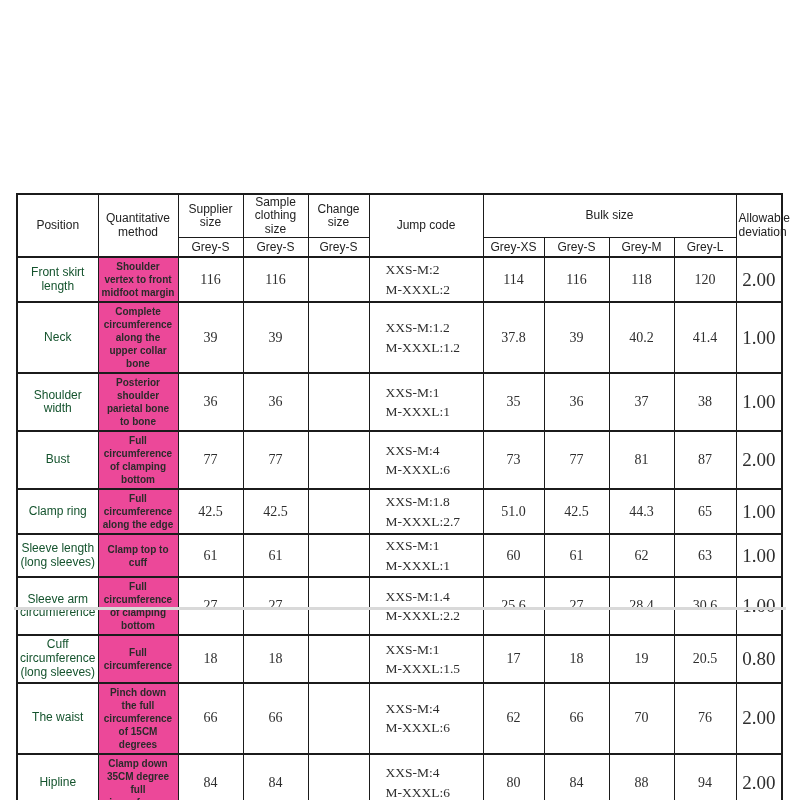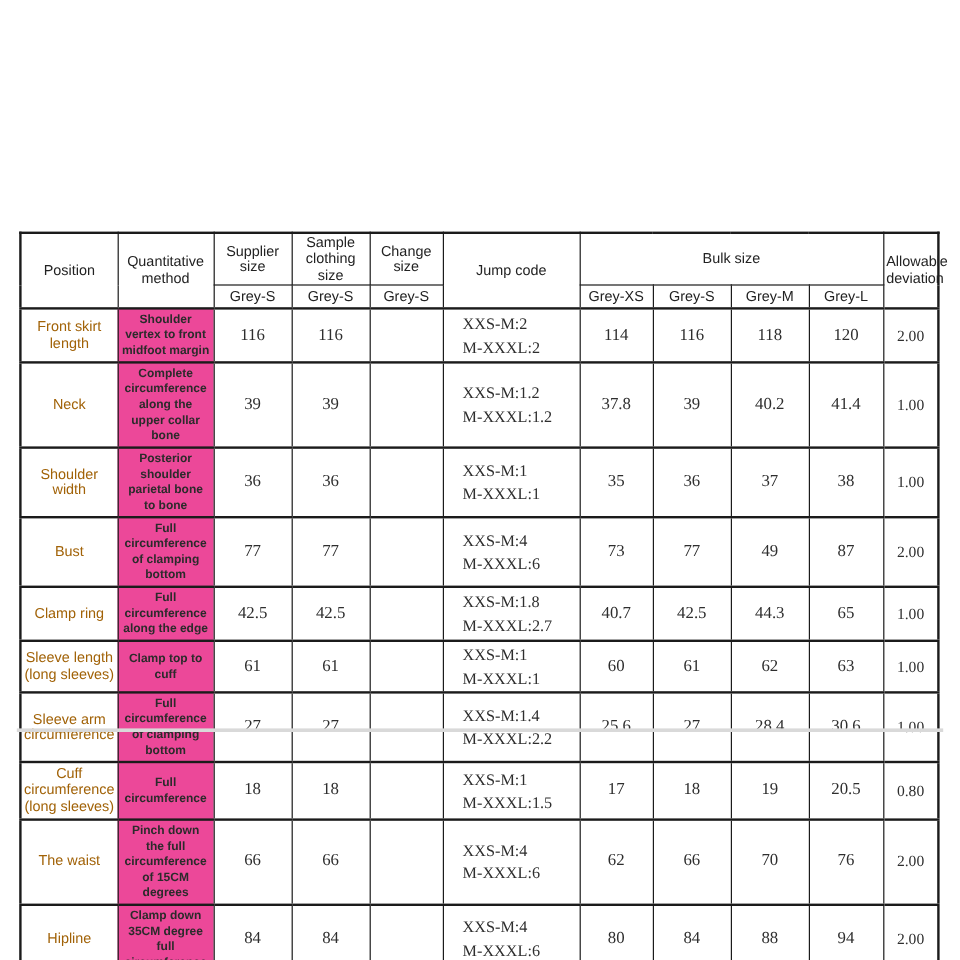--- a/index.html
+++ b/index.html
@@ -42,21 +42,21 @@
     border-top-width: 2px;
     border-bottom-width: 2px;
     text-align: center;
     vertical-align: middle;
     padding: 2px;
   }
   tbody tr { height: 32px; }
   td.pos {
     font-size: 12px;
     line-height: 1.15;
-    color: #a16207;
+    color: #14532d;
   }
   td.method {
     font-size: 10px;
     font-weight: 700;
     line-height: 1.3;
     background: #ec4899;
     color: #2b2b2b;
     padding: 2px 3px;
   }
   td.num {
@@ -68,21 +68,21 @@
     font-family: "Liberation Serif", serif;
     font-size: 13.5px;
     color: #2e2e2e;
     text-align: left;
     white-space: pre-line;
     line-height: 1.45;
     padding: 1px 16px;
   }
   td.dev {
     font-family: "Liberation Serif", serif;
-    font-size: 13px;
+    font-size: 19px;
     color: #2e2e2e;
   }
   .shadow-line {
     position: absolute;
     left: 14px;
     top: 607px;
     width: 772px;
     height: 3px;
     background: #d9d9d9;
   }
@@ -175,34 +175,34 @@
   <tr>
     <td class="pos">Bust</td>
     <td class="method">Full circumference of clamping bottom</td>
     <td class="num">77</td>
     <td class="num">77</td>
     <td class="num"></td>
     <td class="jump">XXS-M:4
 M-XXXL:6</td>
     <td class="num">73</td>
     <td class="num">77</td>
-    <td class="num">49</td>
+    <td class="num">81</td>
     <td class="num">87</td>
     <td class="num dev">2.00</td>
   </tr>
 
   <tr>
     <td class="pos">Clamp ring</td>
     <td class="method">Full circumference along the edge</td>
     <td class="num">42.5</td>
     <td class="num">42.5</td>
     <td class="num"></td>
     <td class="jump">XXS-M:1.8
 M-XXXL:2.7</td>
-    <td class="num">40.7</td>
+    <td class="num">51.0</td>
     <td class="num">42.5</td>
     <td class="num">44.3</td>
     <td class="num">65</td>
     <td class="num dev">1.00</td>
   </tr>
 
   <tr>
     <td class="pos">Sleeve length (long sleeves)</td>
     <td class="method">Clamp top to cuff</td>
     <td class="num">61</td>

